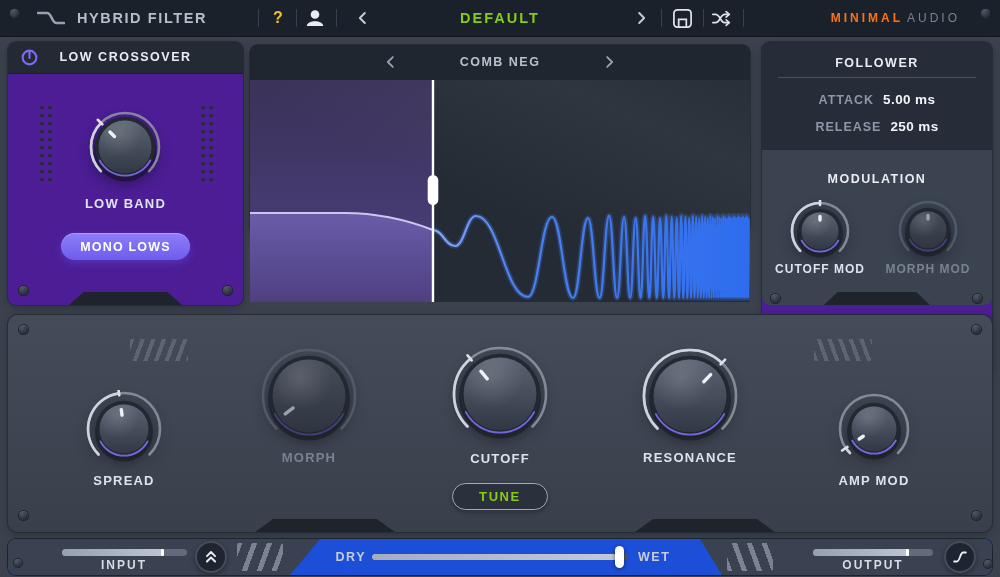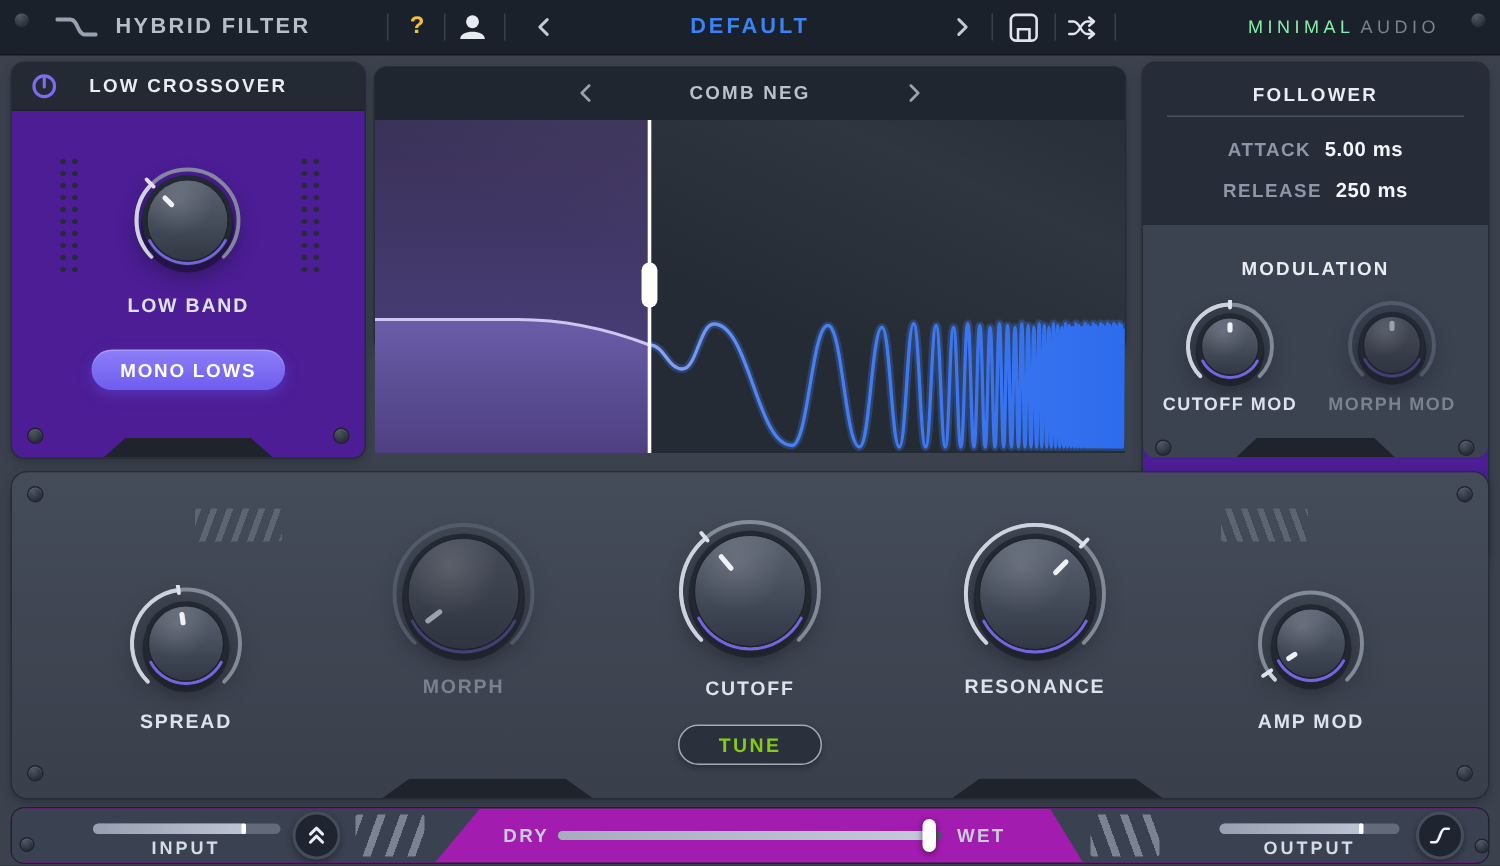--- a/index.html
+++ b/index.html
@@ -8,23 +8,23 @@
   .abs{position:absolute;}
   
   .topbar{position:absolute;left:0;top:0;width:1000px;height:36px;background:#1b212b;
           box-shadow:0 1px 0 #12161d;}
   .tb-title{position:absolute;left:77px;top:0;height:36px;line-height:36px;font-size:14.5px;
             font-weight:700;letter-spacing:1.6px;color:#b6bec9;}
   .vdiv{position:absolute;top:9px;width:1px;height:18px;background:#39404d;}
   .help-q{position:absolute;left:266px;top:0;width:24px;height:36px;line-height:36px;text-align:center;
           color:#f2c233;font-size:16px;font-weight:700;cursor:default;}
   .preset{position:absolute;left:50%;top:0;transform:translateX(-50%);height:36px;line-height:36px;
-          color:#3b82f6;font-size:14.5px;font-weight:700;letter-spacing:2px;}
+          color:#84cc16;font-size:14.5px;font-weight:700;letter-spacing:2px;}
   .brand{position:absolute;right:40px;top:0;height:36px;line-height:36px;font-size:12px;letter-spacing:3px;}
-  .brand .b1{color:#86efac;font-weight:400;}
+  .brand .b1{color:#f97316;font-weight:700;}
   .brand .b2{color:#78818f;font-weight:400;margin-left:4px;}
   .icon-btn{position:absolute;top:7px;width:22px;height:22px;display:flex;align-items:center;justify-content:center;}
   
   .screw{position:absolute;width:9px;height:9px;border-radius:50%;
          background:radial-gradient(circle at 35% 30%,#4d5563,#272d37 75%);
          box-shadow:0 0 0 1px #1e242d, inset 0 1px 1px rgba(255,255,255,.12);}
   .screw.sm{width:8px;height:8px;}
   .notch{position:absolute;bottom:0;height:13px;background:#1e232c;
          clip-path:polygon(0 100%,13% 0,87% 0,100% 100%);}
   .grip{position:absolute;width:14px;height:82px;
@@ -55,21 +55,21 @@
             box-shadow:0 2px 5px rgba(0,0,0,.3);}
   .circle-btn{position:absolute;width:32px;height:32px;border-radius:50%;background:#1f2530;
               border:2px solid #454d5b;box-sizing:border-box;display:flex;align-items:center;justify-content:center;
               box-shadow:0 2px 5px rgba(0,0,0,.35);}
   
   .f-row{position:absolute;width:100%;display:flex;justify-content:center;gap:9px;align-items:baseline;}
   .f-label{font-size:12.5px;font-weight:700;letter-spacing:1px;color:#8e97a8;}
   .f-value{font-size:13.5px;font-weight:700;letter-spacing:.4px;color:#f2f5f9;}
   
   .bottombar{position:absolute;left:8px;top:539px;width:984px;height:36px;border-radius:8px;
-             background:#a21caf;overflow:hidden;box-shadow:0 0 0 1px #1e242d;}
+             background:#1d4ed8;overflow:hidden;box-shadow:0 0 0 1px #1e242d;}
   .bb-left{position:absolute;left:0;top:0;width:312px;height:100%;background:#3a4150;
            clip-path:polygon(0 0,100% 0,calc(100% - 30px) 100%,0 100%);}
   .bb-right{position:absolute;left:692px;top:0;width:292px;height:100%;background:#3a4150;
             clip-path:polygon(0 0,100% 0,100% 100%,22px 100%);}
   .sl-track{position:absolute;border-radius:4px;background:#636b7a;}
   .sl-fill{position:absolute;left:0;top:0;height:100%;border-radius:4px 0 0 4px;
            background:linear-gradient(90deg,#97a0b0,#bcc4d2);}
   .sl-handle{position:absolute;background:#fff;}
   .bb-label{position:absolute;text-align:center;font-size:12px;font-weight:700;letter-spacing:2px;color:#d6dbe5;}
   .mix-label{position:absolute;top:10px;font-size:12.5px;font-weight:700;letter-spacing:1.5px;color:#c7cdd8;line-height:16px;}

